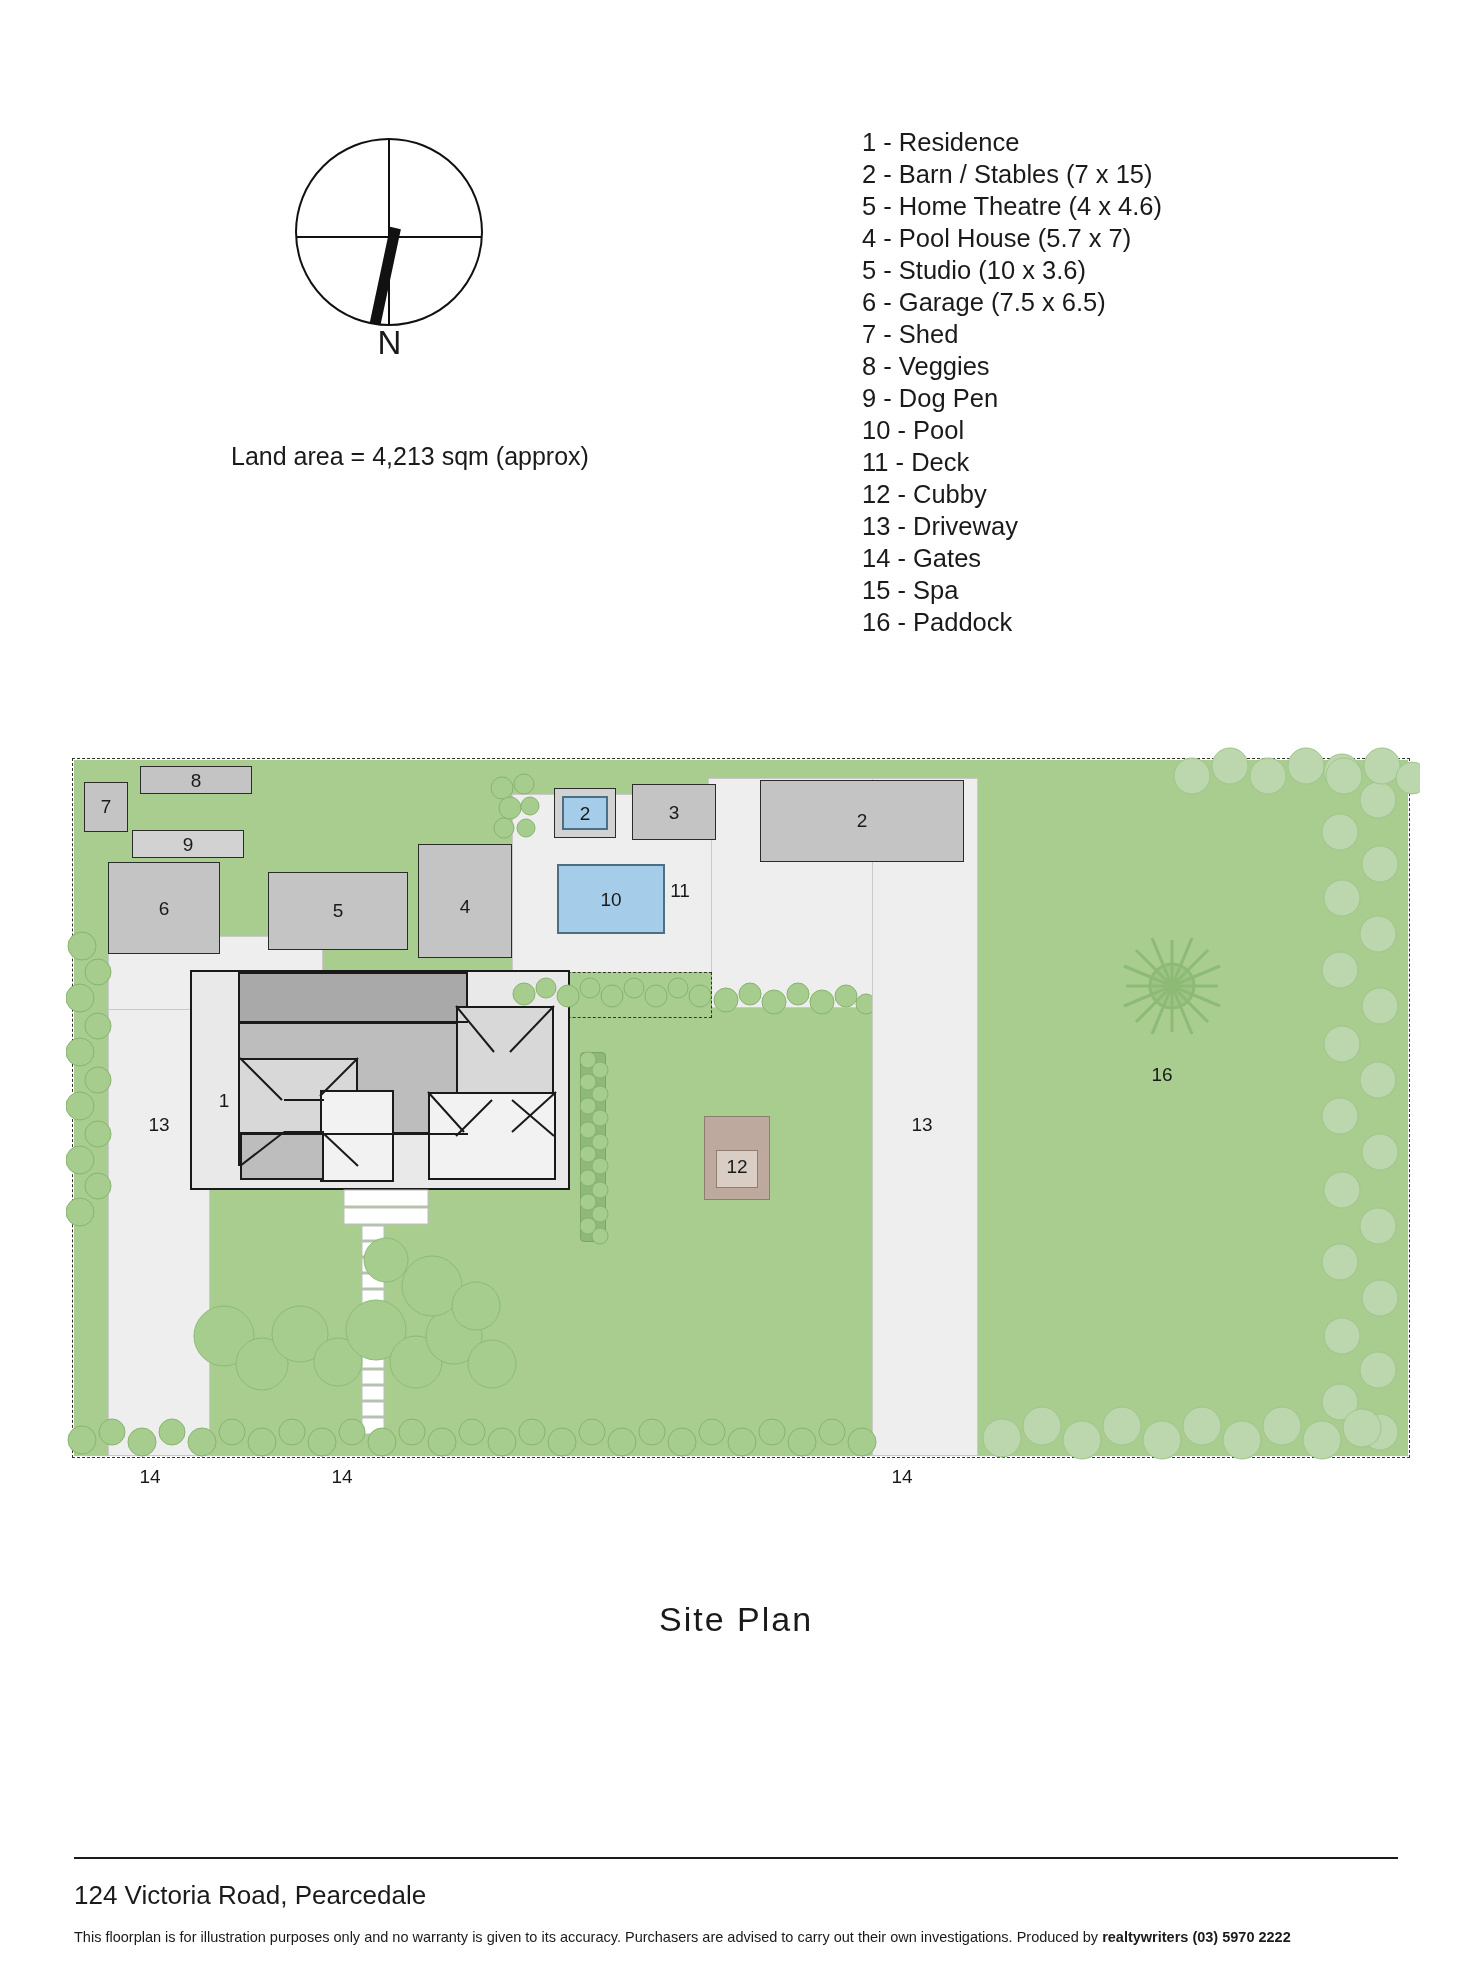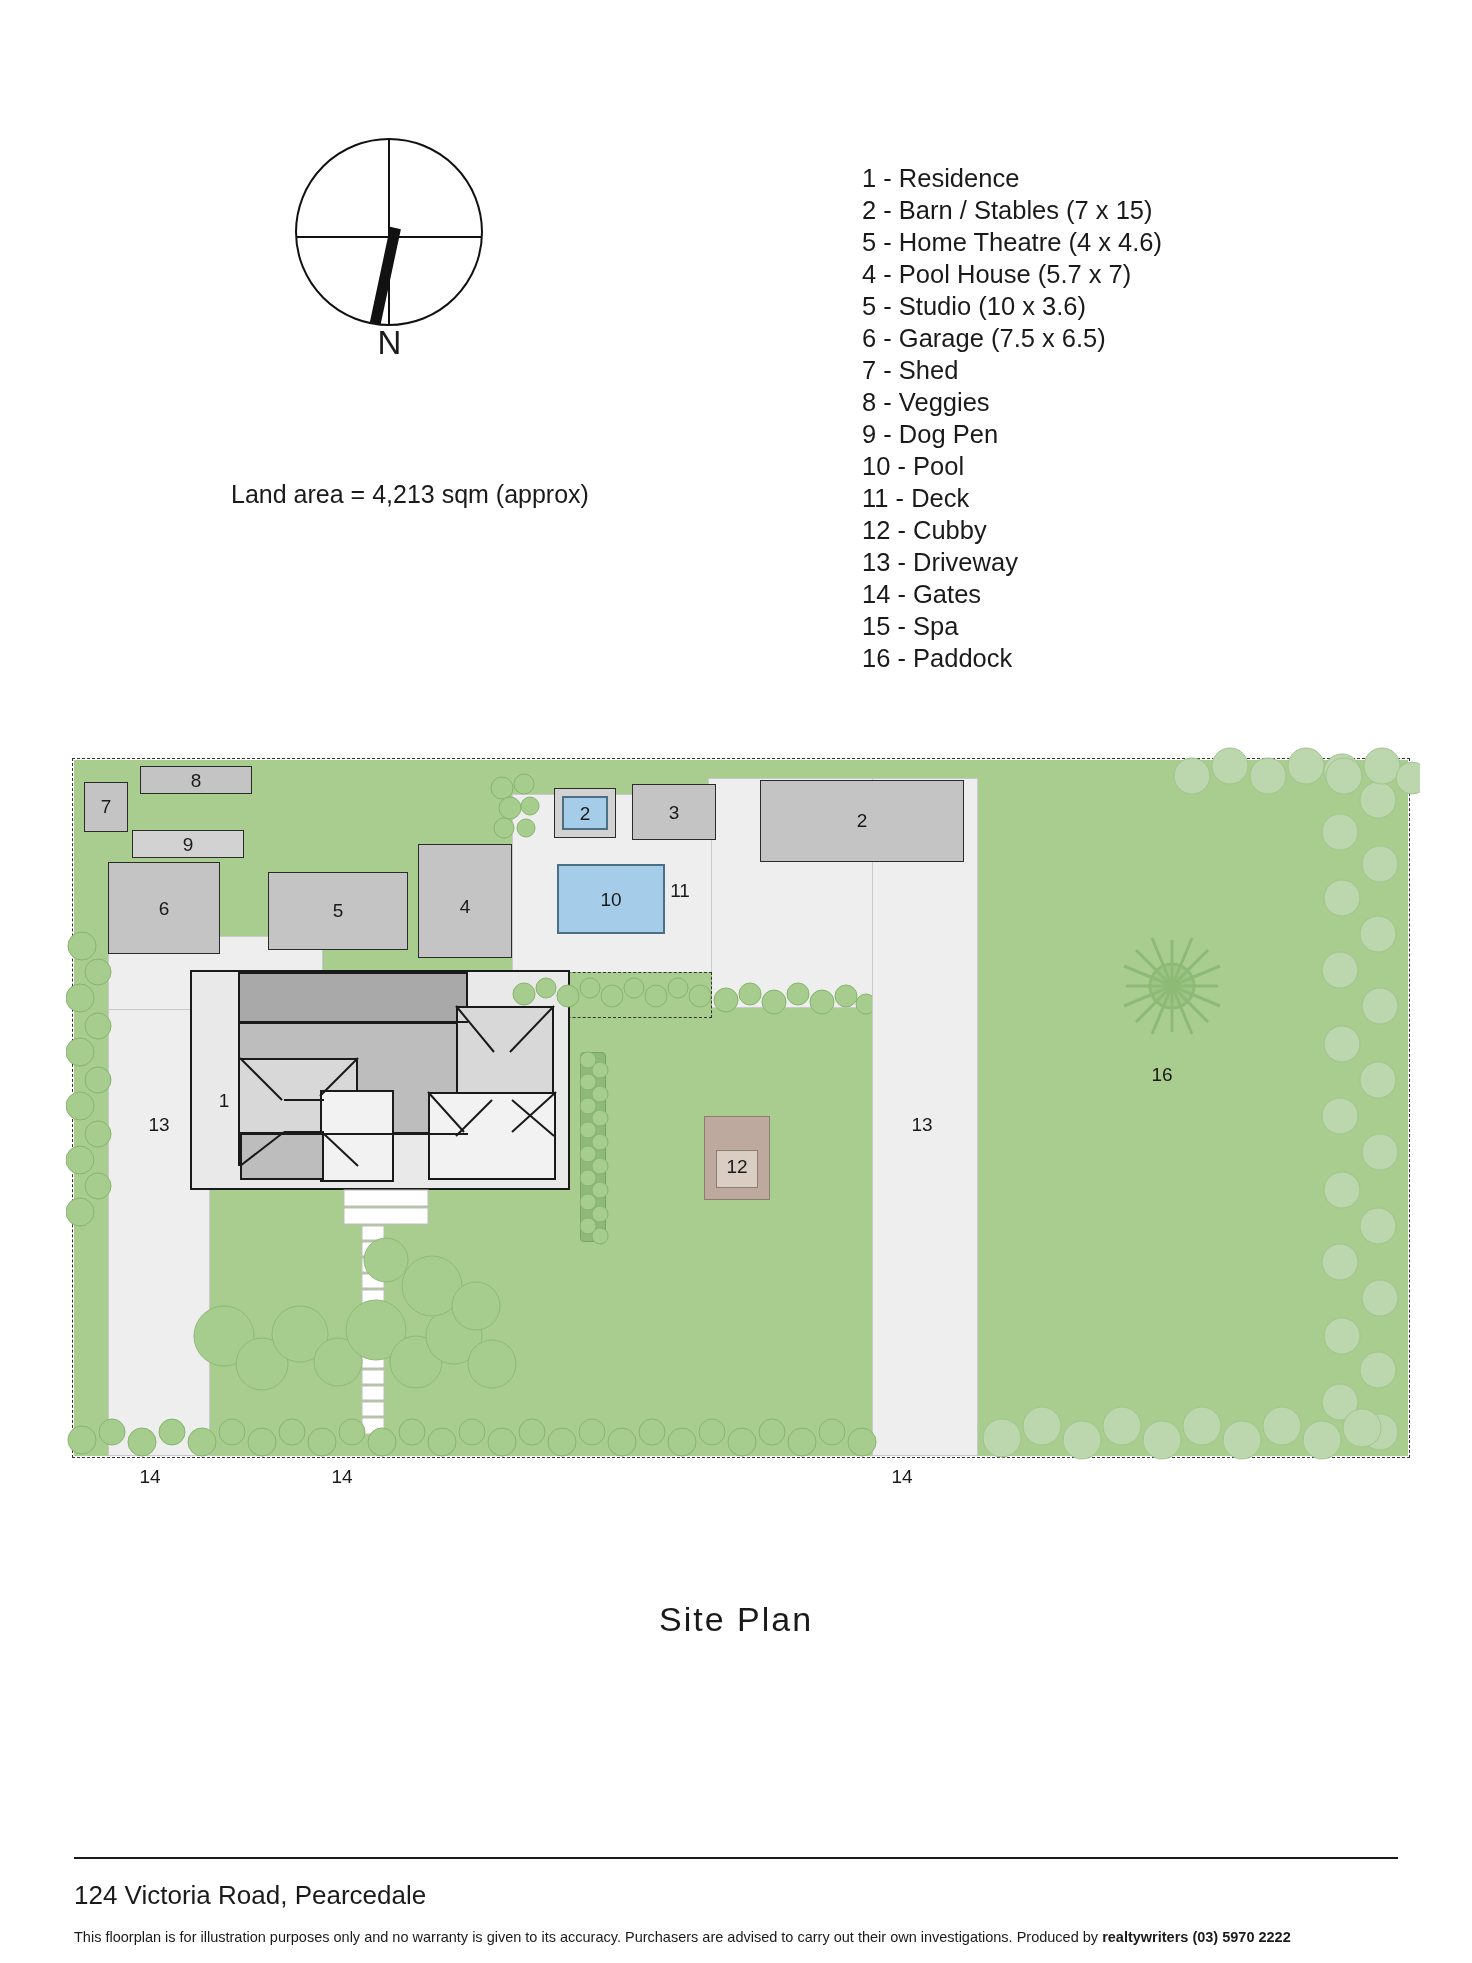--- a/index.html
+++ b/index.html
@@ -65,35 +65,34 @@
     left: 0;
     top: 186px;
     width: 200px;
     text-align: center;
     font-size: 33px;
     letter-spacing: 1px;
   }
   #land-area {
     position: absolute;
     left: 160px;
-    top: 480px;
+    top: 442px;
     width: 500px;
     font-size: 25px;
     text-align: center;
     white-space: nowrap;
   }
 
   
   #legend {
     position: absolute;
     left: 862px;
     top: 126px;
     font-size: 25.5px;
     line-height: 32px;
-    margin-top: 36px;
   }
   #legend .legend-item {
     white-space: nowrap;
   }
 
   
   #siteplan {
     position: absolute;
     left: 72px;
     top: 758px;

